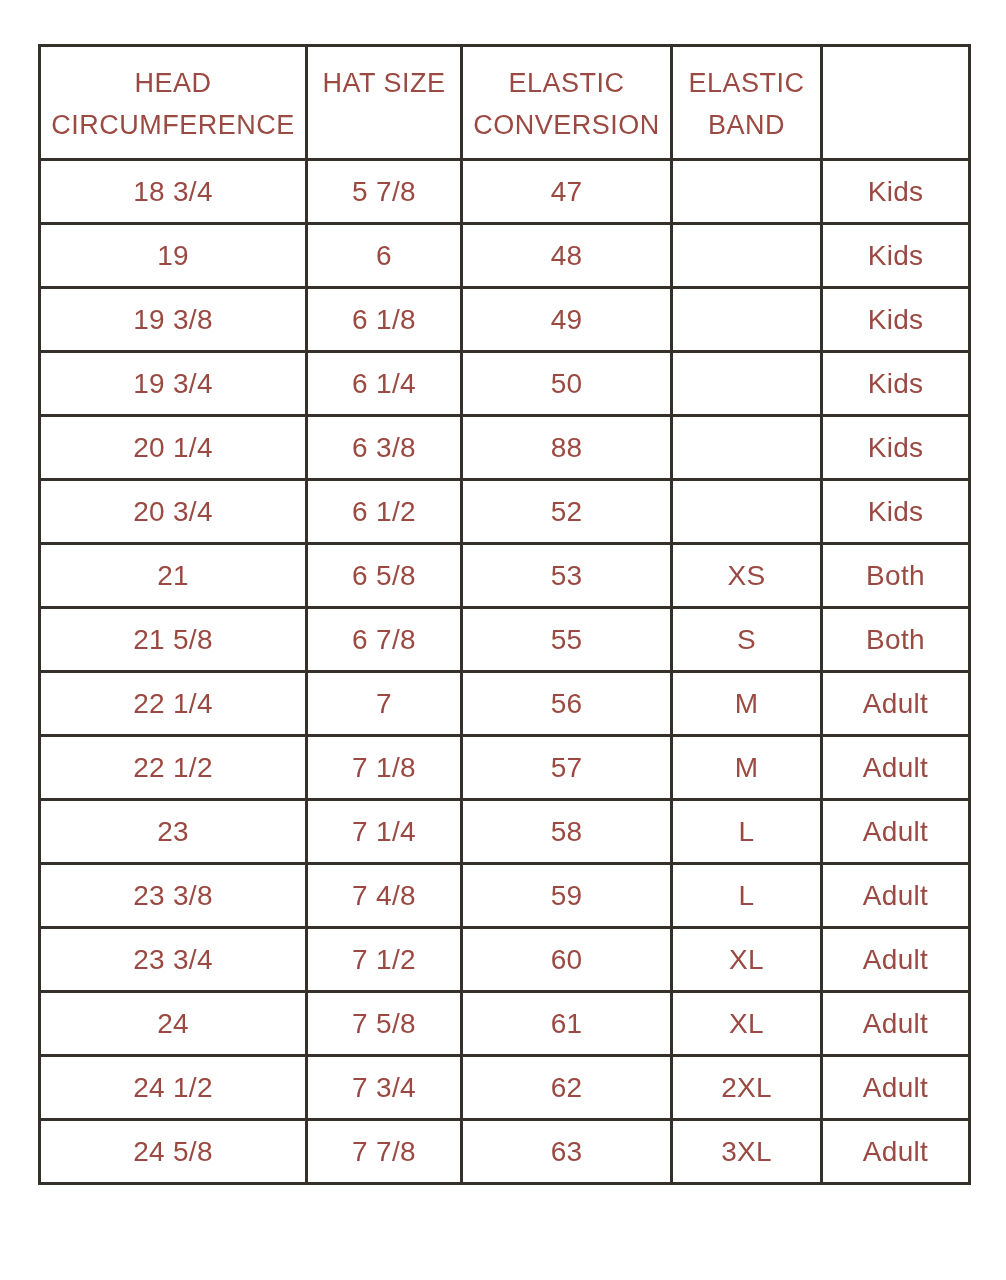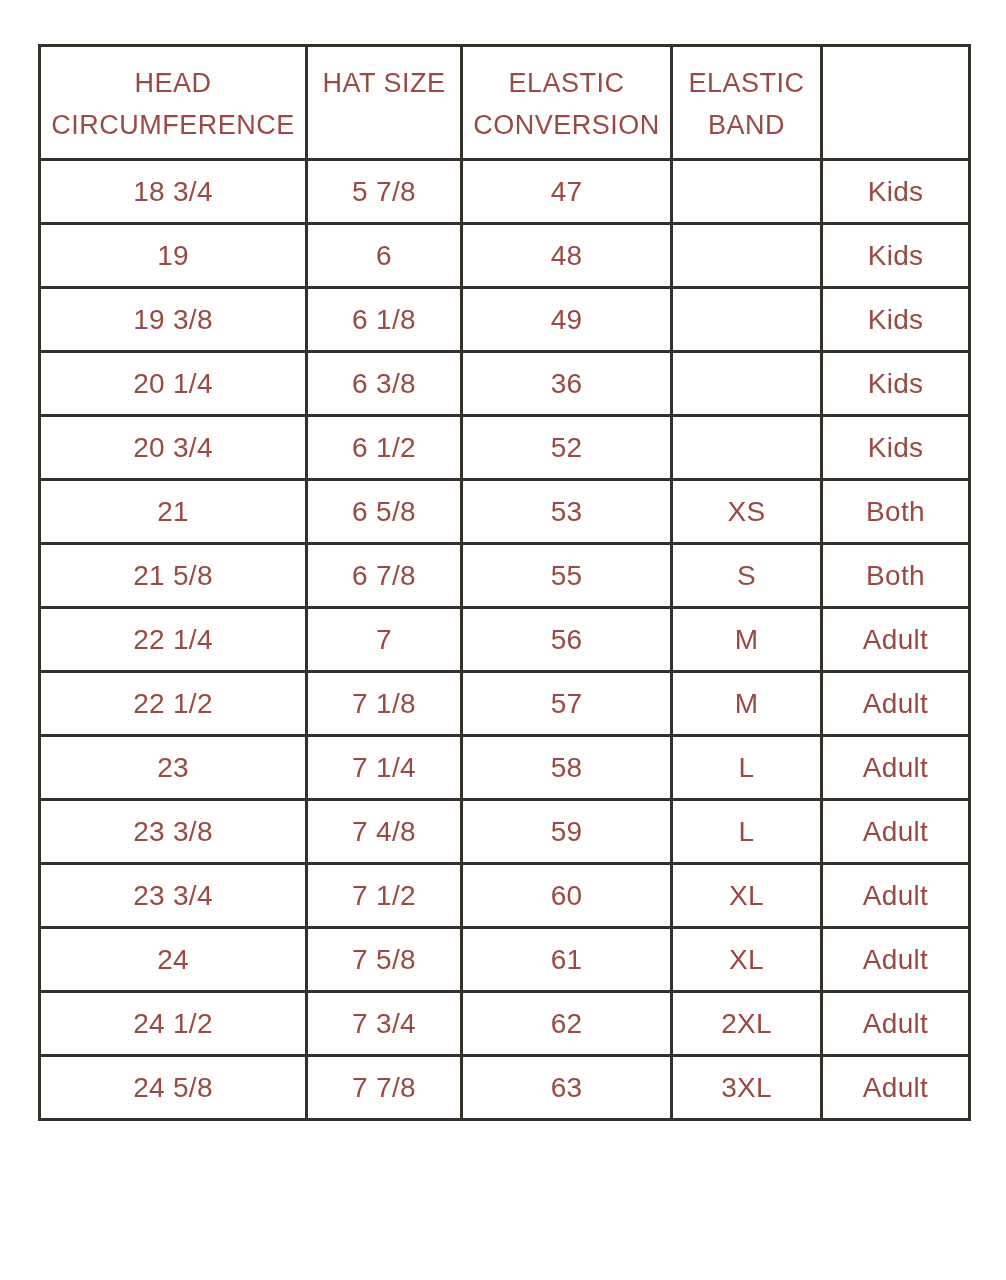--- a/index.html
+++ b/index.html
@@ -88,23 +88,30 @@
           <td>Kids</td>
         </tr>
         <tr>
           <td>19 3/8</td>
           <td>6 1/8</td>
           <td>49</td>
           <td></td>
           <td>Kids</td>
         </tr>
         <tr>
+          <td>19 3/4</td>
+          <td>6 1/4</td>
+          <td>50</td>
+          <td></td>
+          <td>Kids</td>
+        </tr>
+        <tr>
           <td>20 1/4</td>
           <td>6 3/8</td>
-          <td>36</td>
+          <td>88</td>
           <td></td>
           <td>Kids</td>
         </tr>
         <tr>
           <td>20 3/4</td>
           <td>6 1/2</td>
           <td>52</td>
           <td></td>
           <td>Kids</td>
         </tr>

